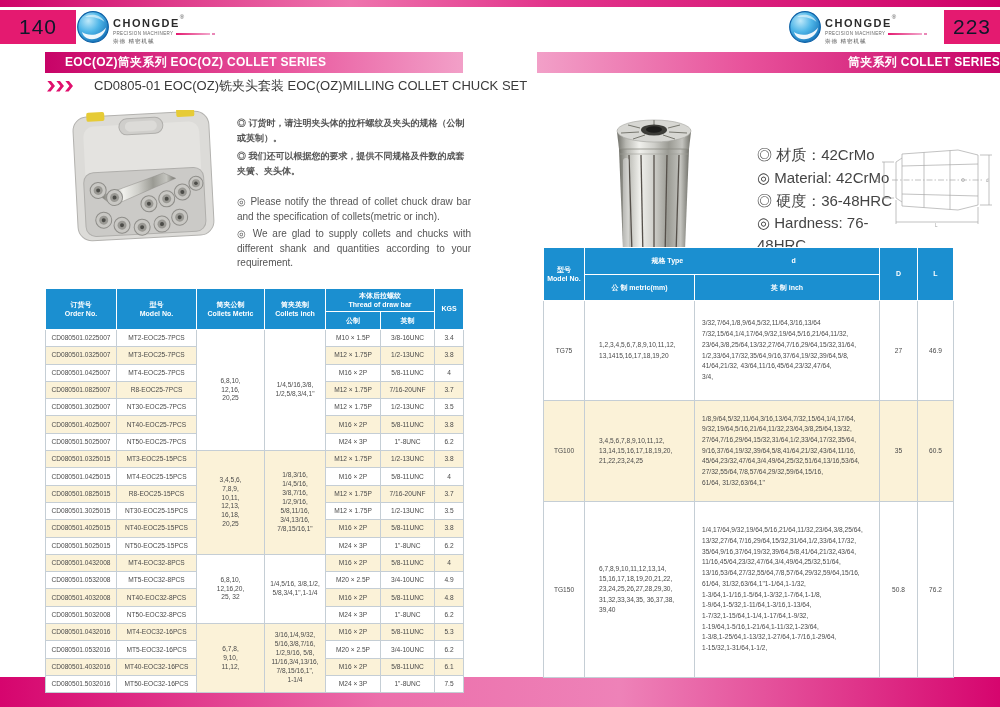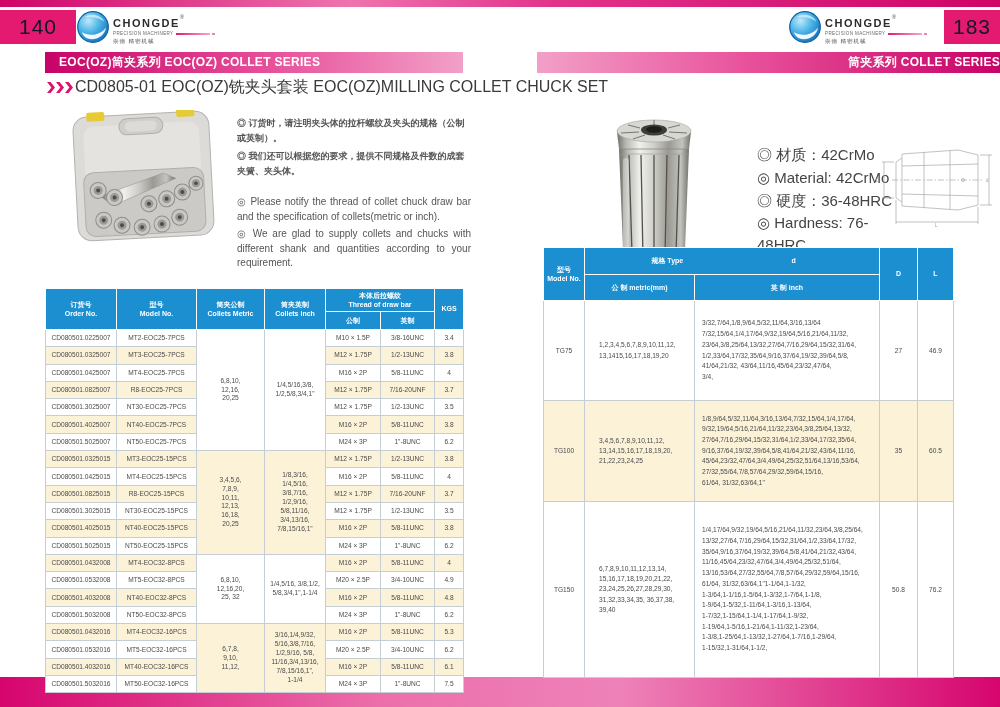--- a/index.html
+++ b/index.html
@@ -26,25 +26,25 @@
   .logo-txt{padding-top:4px;line-height:1;}
   .logo-name{font-size:11px;font-weight:bold;color:#2b2b2b;letter-spacing:1.5px;}
   .logo-reg{font-size:6px;vertical-align:top;color:#555;}
   .logo-sub{font-size:4.5px;color:#666;letter-spacing:.4px;margin-top:2px;display:flex;align-items:center;gap:2px;}
   .logo-line{display:inline-block;width:34px;height:2px;background:linear-gradient(90deg,#e41a70,#f3a8cd);}
   .logo-dot{display:inline-block;width:3px;height:2px;background:#e987b7;}
   .logo-cn{font-size:5.5px;color:#555;margin-top:2px;letter-spacing:1px;}
 
   
   .banner{height:21px;line-height:21px;color:#fff;font-weight:bold;font-size:12px;letter-spacing:.3px;}
-  .ban-l{left:45px;top:52px;width:418px;background:linear-gradient(90deg,#c70367,#e8529b 55%,#f2a0c8);padding-left:14px;box-sizing:border-box;}
+  .ban-l{left:45px;top:52px;width:418px;background:linear-gradient(90deg,#c70367,#e8529b 55%,#f2a0c8);padding-left:20px;box-sizing:border-box;}
   .ban-r{left:537px;top:52px;width:463px;background:linear-gradient(90deg,#f2a0c8,#e8529b 45%,#c70367);text-align:right;box-sizing:border-box;}
 
   
-  .sect{display:flex;align-items:center;gap:1px;font-size:16px;color:#3a3a3a;}
+  .sect{display:flex;align-items:center;gap:20px;font-size:13px;color:#3a3a3a;}
   .sect-l{left:47px;top:77px;}
   .sect-r{left:545px;top:77px;}
   .chevs{display:inline-flex;}
   .chev{display:inline-block;width:8px;height:11px;margin-right:1px;background:#e0106e;
         clip-path:polygon(0 0,45% 0,100% 50%,45% 100%,0 100%,55% 50%);}
 
   
   .notes{left:237px;top:116px;width:234px;}
   .notes p{margin:0 0 3px 0;}
   .note-cn{font-size:9px;color:#555;line-height:1.65;font-weight:bold;}
@@ -109,21 +109,21 @@
           <stop offset="88%" stop-color="#c4c4bf"></stop>
         <stop offset="100%" stop-color="#72726b"></stop>
       </linearGradient>
     </defs>
   </svg>
 
   <div class="abs topbar"></div>
   <div class="abs bottombar"></div>
 
   <div class="abs pagenum pn-l">140</div>
-  <div class="abs pagenum pn-r">183</div>
+  <div class="abs pagenum pn-r">223</div>
 
   <div class="abs logo logo-l">
     <span>
       <svg width="34" height="34" viewBox="0 0 34 34">
         <circle cx="17" cy="17" r="15.3" fill="url(#gb)" stroke="#0b5fa5" stroke-width="1.2"></circle>
         <path d="M6,22 C12,26.5 24,26 30,17.5 C28.5,27 18,31.5 11,28.3 C8,26.8 6.6,24.6 6,22Z" fill="#fff" opacity="0.92"></path>
         <path d="M9,7 C15,2.5 26,5 28.5,12 C24,7.5 15.5,6.5 9,7Z" fill="#d9f1fb" opacity="0.75"></path>
       </svg>
     </span>
     <span class="logo-txt">

